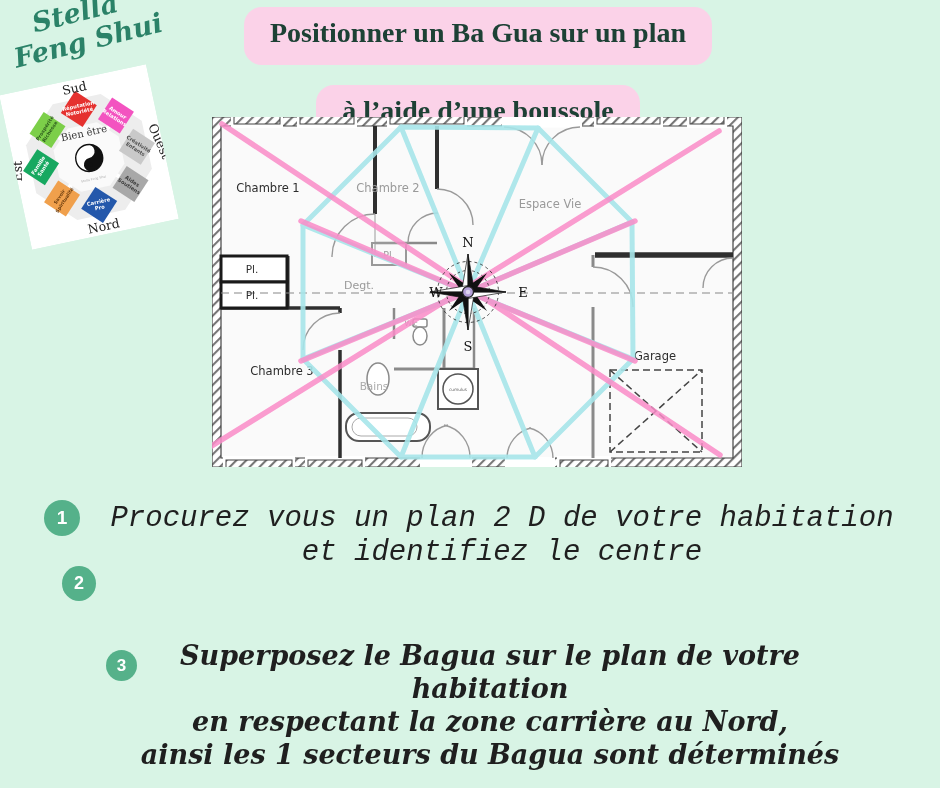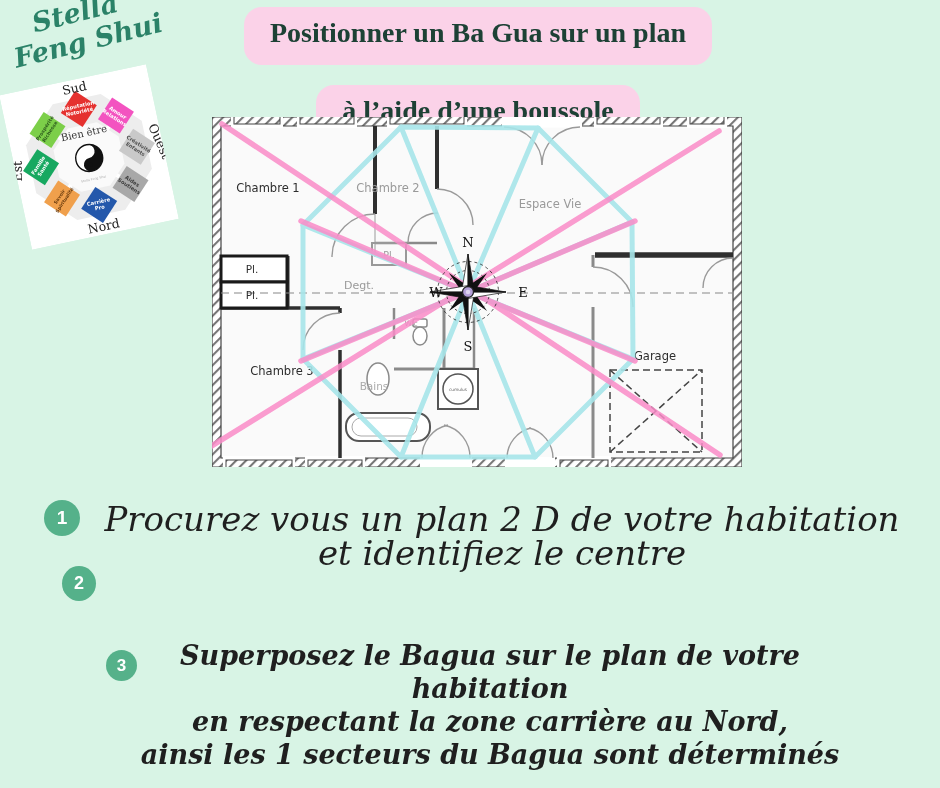--- a/index.html
+++ b/index.html
@@ -29,21 +29,21 @@
 
   
   .badge{position:absolute;background:#55b18a;border-radius:50%;color:#fff;
          display:flex;align-items:center;justify-content:center;
          font-family:"Liberation Sans",sans-serif;font-weight:bold;}
   .b1{left:44px;top:500px;width:36px;height:36px;font-size:19px;}
   .b2{left:62px;top:566px;width:34px;height:35px;font-size:18px;}
   .b3{left:106px;top:650px;width:31px;height:31px;font-size:17px;}
   .step-text{position:absolute;text-align:center;color:#1f1f1f;
              font-family:"DejaVu Serif",serif;font-style:italic;}
-  .s1{left:92px;top:502px;width:820px;font-size:34px;line-height:34px;}
+  .s1{left:92px;top:502px;width:820px;font-size:29px;line-height:34px;font-family:Liberation Mono, monospace;}
   .s2{left:95px;top:556px;width:790px;font-size:27px;line-height:33px;}
   .s3{left:120px;top:639px;width:740px;font-size:27px;line-height:33px;font-weight:bold;}
 
   svg text{font-family:"DejaVu Sans",sans-serif;}
   .serif-t{font-family:"DejaVu Serif",serif;}
 </style>
 </head>
 <body>
 
 <div class="canvas">

